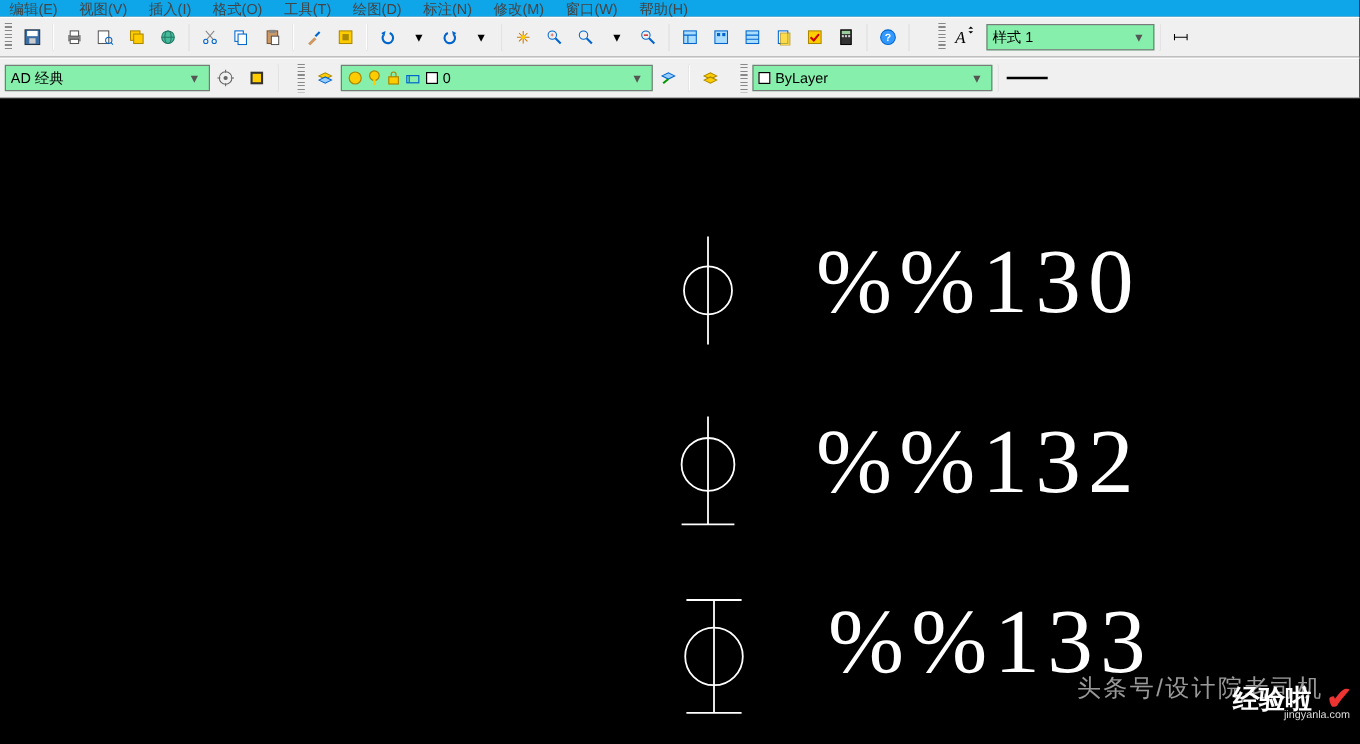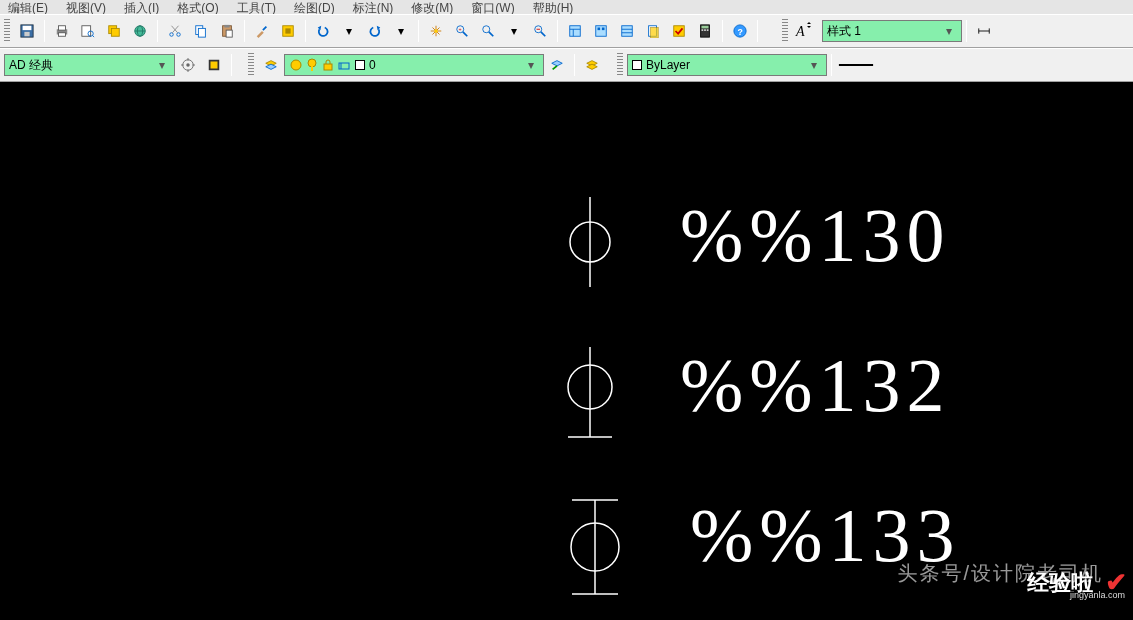--- a/index.html
+++ b/index.html
@@ -1,21 +1,21 @@
 <!DOCTYPE html>
 <html><head>
 <meta charset="utf-8">
 <style>
   * { box-sizing: border-box; margin: 0; padding: 0; }
   html, body { width: 1133px; height: 620px; overflow: hidden; font-family: "Microsoft YaHei", SimSun, Arial, sans-serif; font-size: 12px; background: #000; }
   
   .menubar {
     display: flex;
     gap: 18px;
-    background: #e5e5e5;
+    background: #0ea5e9;
     padding: 0 8px;
     height: 14px;
     align-items: flex-end;
     overflow: hidden;
     color: #444;
   }
   .menubar span { white-space: nowrap; font-size: 12px; line-height: 1; }
   
   .toolbar {
     display: flex;

